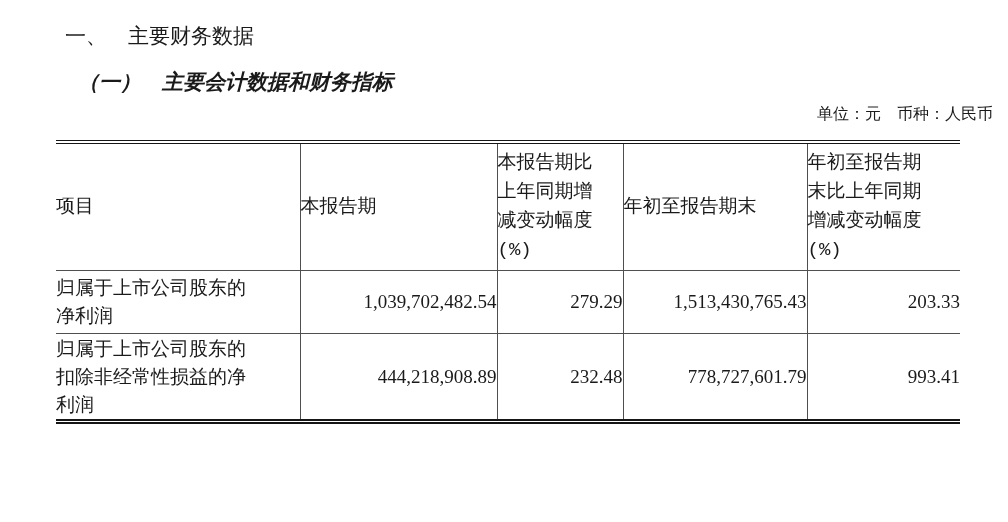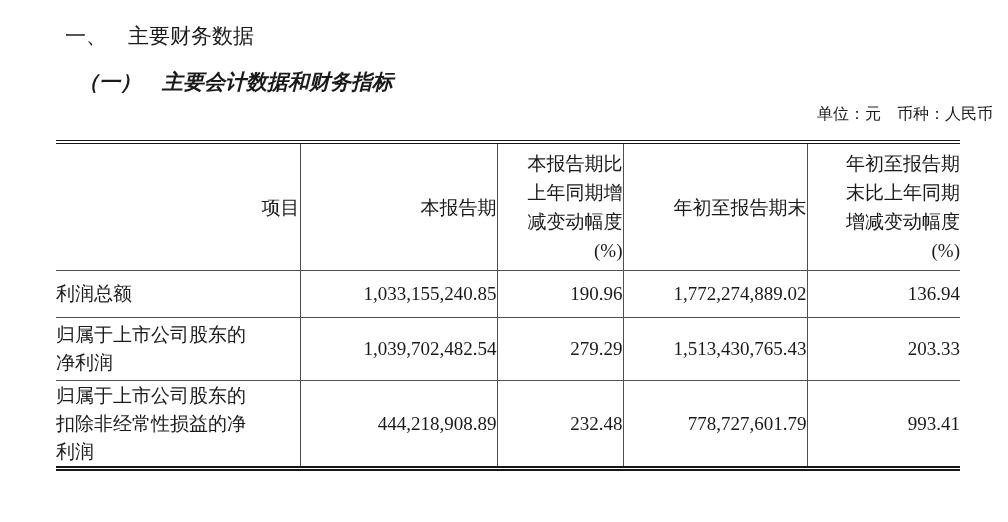--- a/index.html
+++ b/index.html
@@ -35,22 +35,23 @@
     padding:0;
     white-space:pre-line;
     vertical-align:middle;
     font-weight:normal;
     font-size:19px;
   }
   table.fin th:last-child, table.fin td:last-child { border-right:none; }
   table.fin th {
     border-bottom:1px solid #4f4f4f;
     line-height:29px;
-    text-align:right;
+    text-align:left;
     height:126px;
+    font-family:Liberation Mono, monospace;
   }
   table.fin td {
     border-bottom:1px solid #4f4f4f;
     line-height:28px;
   }
   table.fin tbody tr:last-child td { border-bottom:none; }
   td.item { text-align:left; padding-left:10px; padding-right:8px; }
   td.num  { text-align:right; padding-right:12px; }
   tr.r1 { height:41px; }
   tr.r2 { height:47px; }
@@ -83,27 +84,20 @@
 减变动幅度
 (%)</th>
         <th>年初至报告期末</th>
         <th>年初至报告期
 末比上年同期
 增减变动幅度
 (%)</th>
       </tr>
     </thead>
     <tbody>
-      <tr class="r2">
-        <td class="item">利润总额</td>
-        <td class="num">1,033,155,240.85</td>
-        <td class="num">190.96</td>
-        <td class="num">1,772,274,889.02</td>
-        <td class="num">136.94</td>
-      </tr>
       <tr class="r3">
         <td class="item">归属于上市公司股东的
 净利润</td>
         <td class="num">1,039,702,482.54</td>
         <td class="num">279.29</td>
         <td class="num">1,513,430,765.43</td>
         <td class="num">203.33</td>
       </tr>
       <tr class="r4">
         <td class="item">归属于上市公司股东的

